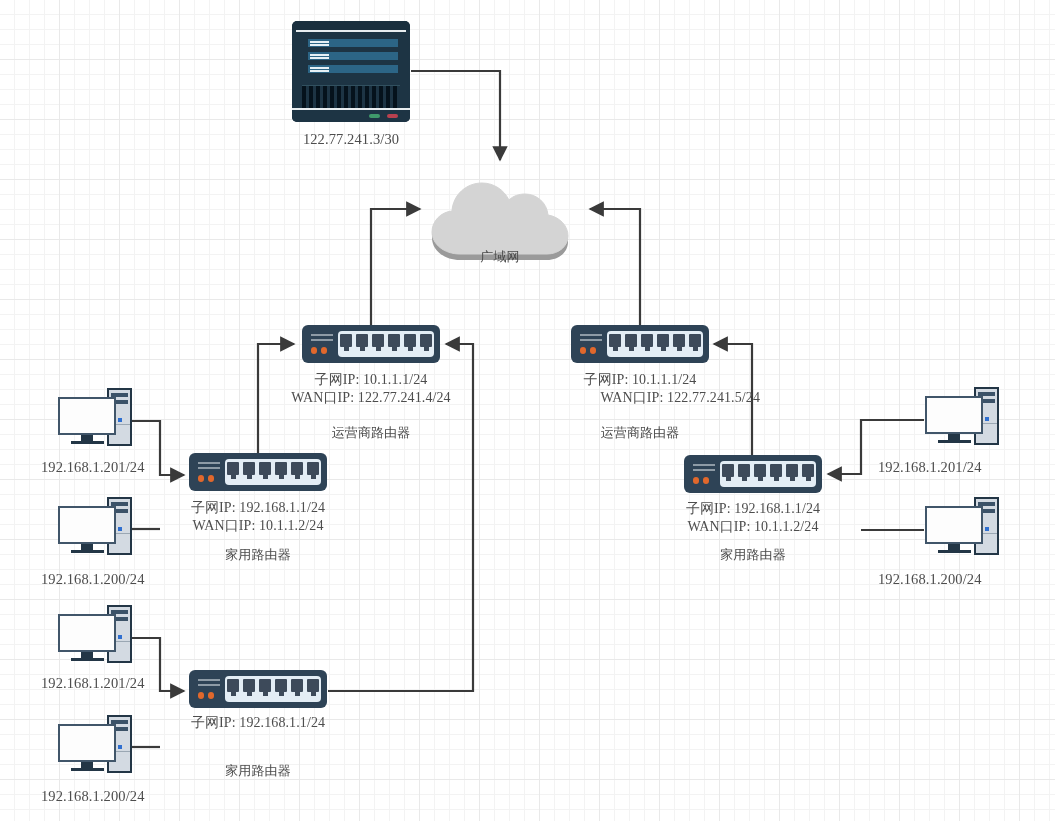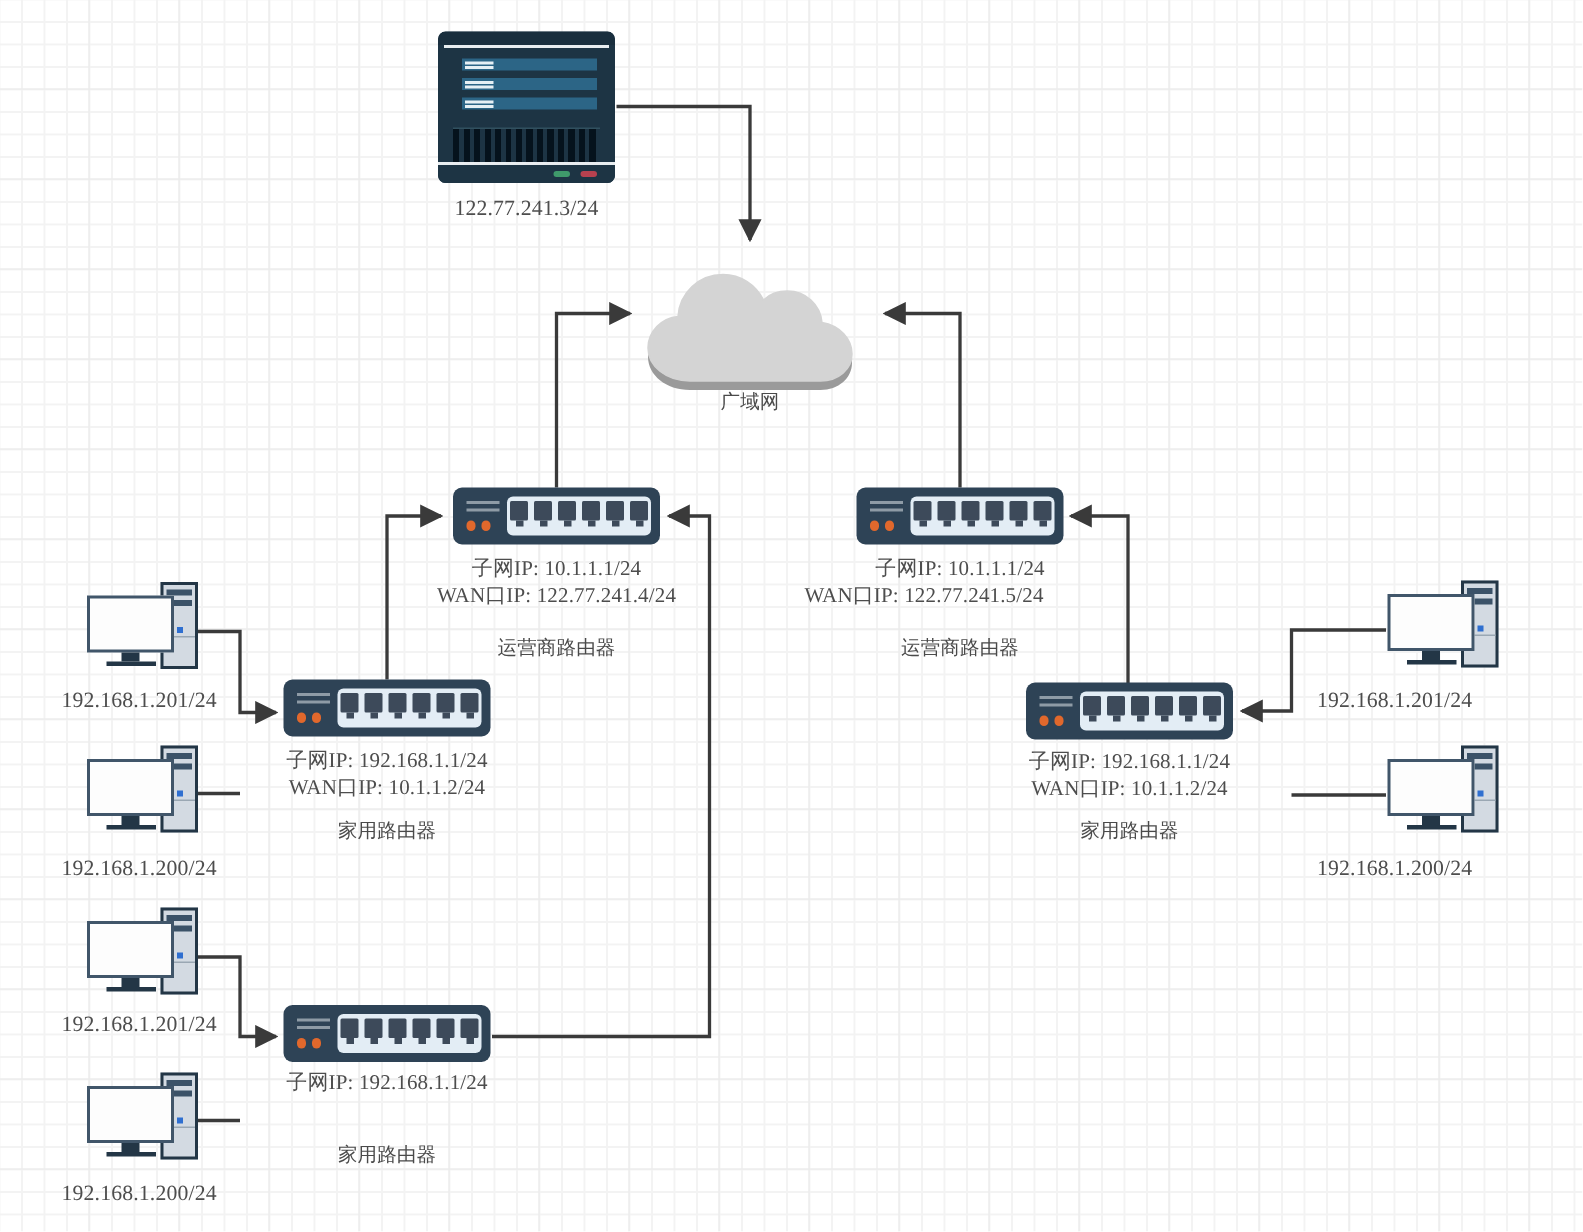--- a/index.html
+++ b/index.html
@@ -290,33 +290,33 @@
           <div class="bay"></div>
           <div class="bay"></div>
       </div>
       <div class="vents"></div>
       <div class="bottom-strip">
         <span class="led green"></span>
         <span class="led red"></span>
       </div>
     </div>
   </div>
-  <div class="lbl center" style="left:292px; top:130px; width:118px;">122.77.241.3/24</div>
+  <div class="lbl center" style="left:292px; top:130px; width:118px;">122.77.241.3/30</div>
 
   <div class="node" style="left:424px; top:172px;">
     <svg class="cloud" viewBox="0 0 152 88">
       <path d="M36,82 C20,82 8,72 8,60 C8,49 17,40 28,39 C29,23 42,11 58,11
                C70,11 80,18 85,28 C89,24 95,22 101,22 C113,22 123,31 124,43
                C136,45 144,54 144,64 C144,74 135,82 123,82 Z" fill="#9a9a9a" transform="translate(0,6)"></path>
       <path d="M36,82 C20,82 8,72 8,60 C8,49 17,40 28,39 C29,23 42,11 58,11
                C70,11 80,18 85,28 C89,24 95,22 101,22 C113,22 123,31 124,43
                C136,45 144,54 144,64 C144,74 135,82 123,82 Z" fill="#d4d4d4" stroke="#d4d4d4" stroke-width="1"></path>
     </svg>
   </div>
-  <div class="lbl cn center" style="left:424px; top:260px; width:152px;">广域网</div>
+  <div class="lbl cn center" style="left:424px; top:248px; width:152px;">广域网</div>
 
   <div class="node" style="left:302px; top:325px;">
     <div class="router">
       <div class="lines">
           <i></i>
           <i></i>
         </div>
       <div class="dots">
           <i></i>
           <i></i>
@@ -349,21 +349,21 @@
         <span class="port"></span>
           <span class="port"></span>
           <span class="port"></span>
         <span class="port"></span>
           <span class="port"></span>
           <span class="port"></span>
       </div>
     </div>
   </div>
   <div class="lbl ipinfo center" style="left:540px; top:371px; width:200px;">子网IP:  10.1.1.1/24</div>
-  <div class="lbl ipinfo center" style="left:516px; top:389px; width:200px;">WAN口IP: 122.77.241.5/24</div>
+  <div class="lbl ipinfo center" style="left:560px; top:389px; width:200px;text-align:right;">WAN口IP: 122.77.241.5/24</div>
   <div class="lbl cn center" style="left:560px; top:424px; width:160px;">运营商路由器</div>
 
   <div class="node" style="left:189px; top:453px;">
     <div class="router">
       <div class="lines">
           <i></i>
           <i></i>
         </div>
       <div class="dots">
           <i></i>

